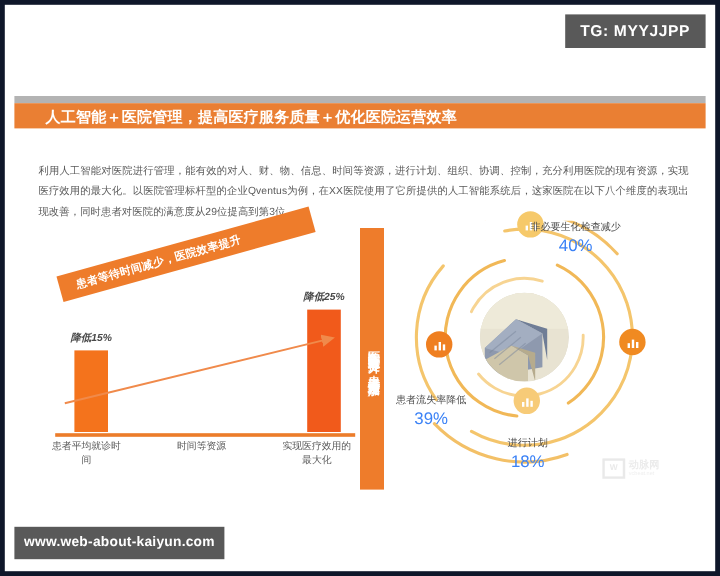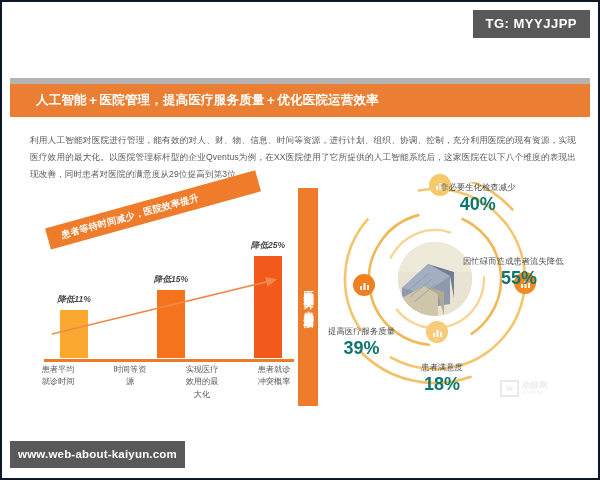--- a/index.html
+++ b/index.html
@@ -5,21 +5,21 @@
   html,body{margin:0;padding:0;}
   body{
     width:600px;height:480px;overflow:hidden;
     background:#ffffff;
     font-family:"Liberation Sans","DejaVu Sans",sans-serif;
     position:relative;
     -webkit-font-smoothing:antialiased;
   }
   .page-frame{
     position:absolute;inset:0;
-    border:2px solid #0f172a;
+    border:4px solid #0f172a;
     box-sizing:border-box;
     background:#fff;
   }
 
   
   .tg-badge{
     position:absolute;top:8px;right:8px;
     background:#595959;color:#ffffff;
     font-size:13px;font-weight:bold;
     letter-spacing:.5px;
@@ -28,24 +28,24 @@
     z-index:30;
   }
 
   
   .banner-shadow{
     position:absolute;left:8px;right:8px;top:76px;height:6px;
     background:#a6a6a6;opacity:.85;
     z-index:4;
   }
   .banner{
-    position:absolute;left:8px;right:8px;top:82px;height:33px;
+    position:absolute;left:8px;right:8px;top:82px;height:21px;
     background:#ea7f33;
     z-index:5;
-    display:flex;align-items:center;
+    display:flex;align-items:flex-end;
   }
   .banner-title{
     color:#ffffff;font-size:12.5px;font-weight:bold;
     padding-left:26px;letter-spacing:.2px;
     white-space:nowrap;
   }
 
   
   .para{
     position:absolute;left:28px;right:22px;top:130px;
@@ -136,21 +136,21 @@
     z-index:8;
   }
   .node svg{display:block;}
   .nlabel{
     position:absolute;z-index:9;white-space:nowrap;margin-top:18px;
   }
   .nlabel .t{
     font-size:8.4px;color:#4d4d4d;display:block;
   }
   .nlabel .v{
-    font-size:18px;font-weight:bold;color:#0f766e;display:block;
+    font-size:14px;font-weight:normal;color:#3b82f6;display:block;
     margin-top:1px;
   }
 
   
   .watermark{
     position:absolute;left:498px;top:378px;
     display:flex;align-items:center;gap:3px;
     opacity:.55;z-index:7;
   }
   .wm-mark{
@@ -196,40 +196,35 @@
         <line x1="2" y1="60" x2="224" y2="6" stroke="#f08a4b" stroke-width="1.6" marker-end="url(#ah)"></line>
       </svg>
     </div>
 
     <div class="ribbon">
       <span>患者等待时间减少，医院效率提升</span>
     </div>
 
     <div class="bars">
       <div class="bar-col">
-        <div class="bar-label">降低11%</div>
-        <div class="bar" style="height:48px;background:#faa830;"></div>
-      </div>
-      <div class="bar-col">
         <div class="bar-label">降低15%</div>
         <div class="bar" style="height:68px;background:#f4731c;"></div>
       </div>
       <div class="bar-col">
         <div class="bar-label">降低25%</div>
         <div class="bar" style="height:103px;background:#f15a1b;"></div>
       </div>
     </div>
 
     <div class="axis-line"></div>
 
     <div class="cats">
       <div class="cat">患者平均就诊时间</div>
       <div class="cat">时间等资源</div>
       <div class="cat">实现医疗效用的最大化</div>
-      <div class="cat">患者就诊冲突概率</div>
     </div>
   </div>
 
   <div class="vstrip">
     <span>医院运营效率提升，患者满意度增加</span>
   </div>
 
   <div class="circle-wrap">
 
     <svg class="rings" width="268" height="205" viewBox="0 0 268 205">
@@ -272,46 +267,42 @@
       <span class="v" style="text-align:center;">40%</span>
     </div>
 
     <div class="node" style="left:182px;top:90px;background:#f08a21;">
       <svg width="11" height="11" viewBox="0 0 11 11">
         <rect x="1" y="6" width="2" height="4" fill="#fff"></rect>
         <rect x="4.5" y="3" width="2" height="7" fill="#fff"></rect>
         <rect x="8" y="5" width="2" height="5" fill="#fff"></rect>
       </svg>
     </div>
-    <div class="nlabel" style="left:131px;top:56px;">
-      <span class="t">因忙碌而造成患者流失降低</span>
-      <span class="v" style="margin-left:38px;">55%</span>
-    </div>
 
     <div class="node" style="left:94px;top:139px;background:#f7cb78;">
       <svg width="11" height="11" viewBox="0 0 11 11">
         <rect x="1" y="6" width="2" height="4" fill="#fff"></rect>
         <rect x="4.5" y="3" width="2" height="7" fill="#fff"></rect>
         <rect x="8" y="5" width="2" height="5" fill="#fff"></rect>
       </svg>
     </div>
     <div class="nlabel" style="left:89px;top:162px;text-align:center;">
-      <span class="t">患者满意度</span>
+      <span class="t">进行计划</span>
       <span class="v">18%</span>
     </div>
 
     <div class="node" style="left:21px;top:92px;background:#ef7f20;">
       <svg width="11" height="11" viewBox="0 0 11 11">
         <rect x="1" y="6" width="2" height="4" fill="#fff"></rect>
         <rect x="4.5" y="3" width="2" height="7" fill="#fff"></rect>
         <rect x="8" y="5" width="2" height="5" fill="#fff"></rect>
       </svg>
     </div>
     <div class="nlabel" style="left:-4px;top:126px;text-align:center;">
-      <span class="t">提高医疗服务质量</span>
+      <span class="t">患者流失率降低</span>
       <span class="v">39%</span>
     </div>
   </div>
 
   <div class="watermark">
     <div class="wm-mark">W</div>
     <div>
       <div class="wm-txt">动脉网</div>
       <div class="wm-sub">vcbeat.net</div>
     </div>

